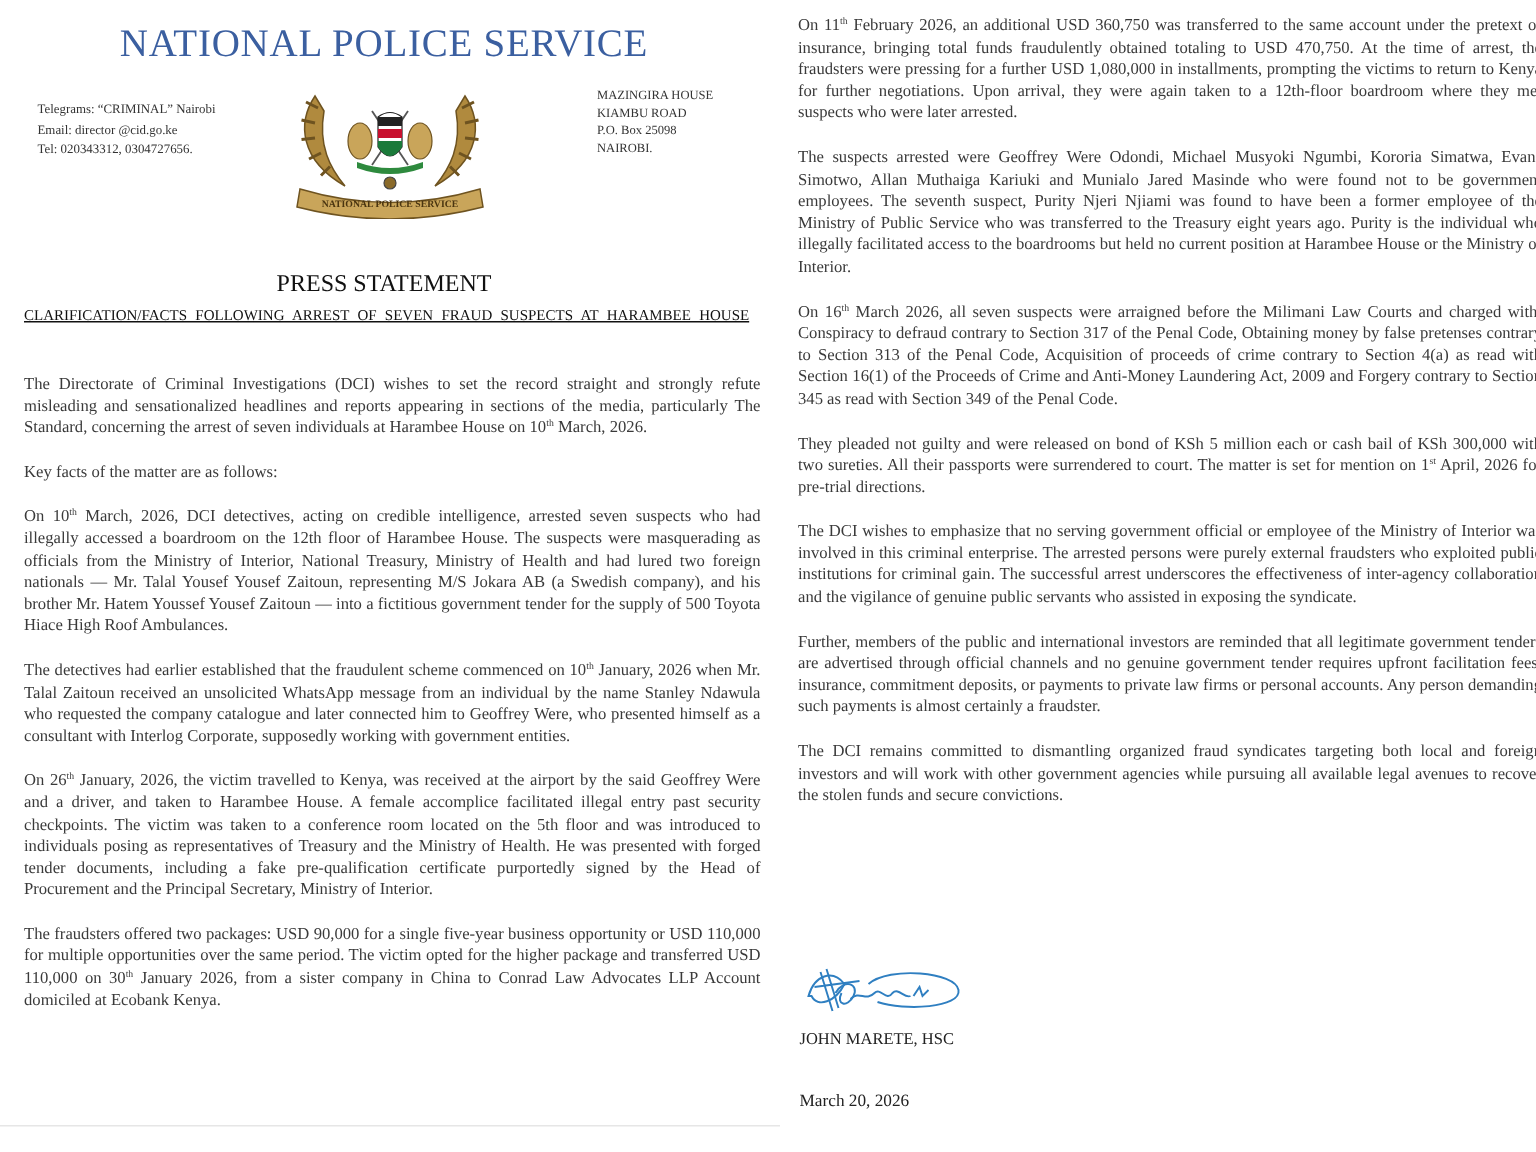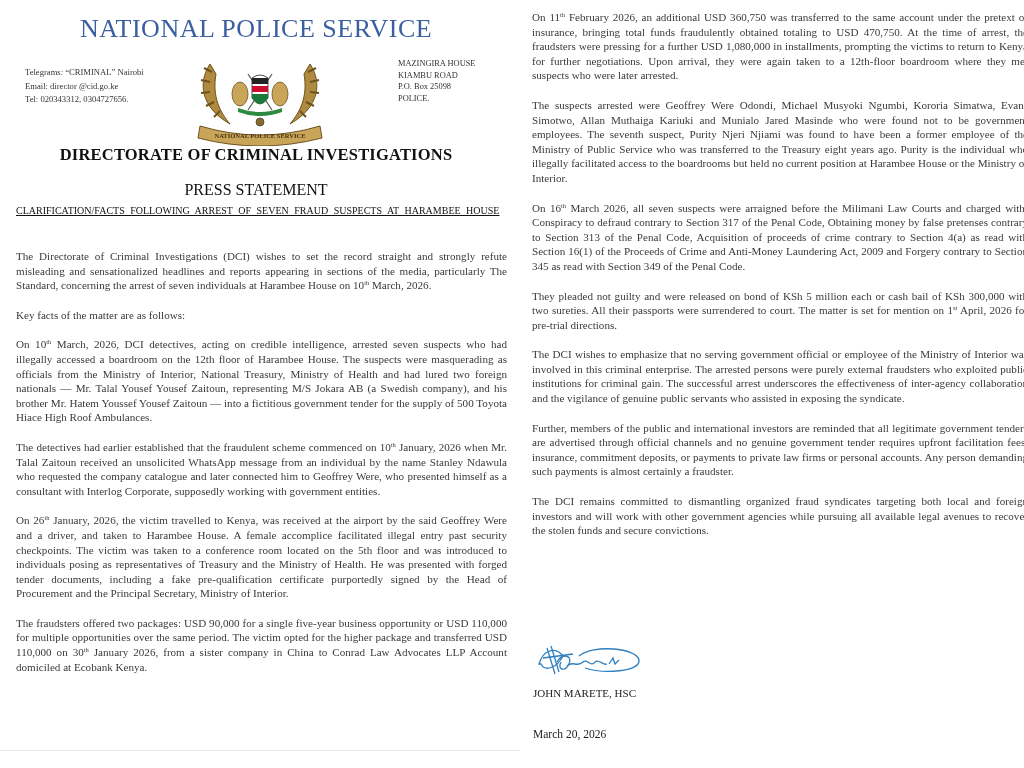--- a/index.html
+++ b/index.html
@@ -79,24 +79,23 @@
     <circle cx="70" cy="70" r="4" fill="#8a6a2a" stroke="#444" stroke-width="0.8"></circle>
 
     <path d="M10 74 Q70 92 130 74 L132 86 Q70 102 8 86 Z" fill="#c9a55a" stroke="#6e5320" stroke-width="1"></path>
     <text x="70" y="86" text-anchor="middle" font-size="6.5" font-family="Liberation Serif, serif" font-weight="bold" fill="#4a3510">NATIONAL POLICE SERVICE</text>
   </svg>
 
   <div class="contact-right">
     <div>MAZINGIRA HOUSE</div>
     <div>KIAMBU ROAD</div>
     <div>P.O. Box 25098</div>
-    <div> POLICE.</div>
+    <div> NAIROBI.</div>
   </div>
 
-  <div class="dci-heading">DIRECTORATE OF CRIMINAL INVESTIGATIONS</div>
   <div class="press-label">PRESS STATEMENT</div>
   <div class="subject">CLARIFICATION/FACTS FOLLOWING ARREST OF SEVEN FRAUD SUSPECTS AT HARAMBEE HOUSE</div>
 
   <div class="body-text left-body">
     <p><span>The Directorate of Criminal Investigations (DCI) wishes to set the record straight and strongly refute misleading and sensationalized headlines and reports appearing in sections of the media, particularly The Standard, concerning the arrest of seven individuals at Harambee House on 10</span><sup>th</sup><span> March, 2026.</span></p>
     <p><span>Key facts of the matter are as follows:</span></p>
     <p><span>On 10</span><sup>th</sup><span> March, 2026, DCI detectives, acting on credible intelligence, arrested seven suspects who had illegally accessed a boardroom on the 12th floor of Harambee House. The suspects were masquerading as officials from the Ministry of Interior, National Treasury, Ministry of Health and had lured two foreign nationals — Mr. Talal Yousef Yousef Zaitoun, representing M/S Jokara AB (a Swedish company), and his brother Mr. Hatem Youssef Yousef Zaitoun — into a fictitious government tender for the supply of 500 Toyota Hiace High Roof Ambulances.</span></p>
     <p><span>The detectives had earlier established that the fraudulent scheme commenced on 10</span><sup>th</sup><span> January, 2026 when Mr. Talal Zaitoun received an unsolicited WhatsApp message from an individual by the name Stanley Ndawula who requested the company catalogue and later connected him to Geoffrey Were, who presented himself as a consultant with Interlog Corporate, supposedly working with government entities.</span></p>
     <p><span>On 26</span><sup>th</sup><span> January, 2026, the victim travelled to Kenya, was received at the airport by the said Geoffrey Were and a driver, and taken to Harambee House. A female accomplice facilitated illegal entry past security checkpoints. The victim was taken to a conference room located on the 5th floor and was introduced to individuals posing as representatives of Treasury and the Ministry of Health. He was presented with forged tender documents, including a fake pre-qualification certificate purportedly signed by the Head of Procurement and the Principal Secretary, Ministry of Interior.</span></p>
     <p><span>The fraudsters offered two packages: USD 90,000 for a single five-year business opportunity or USD 110,000 for multiple opportunities over the same period. The victim opted for the higher package and transferred USD 110,000 on 30</span><sup>th</sup><span> January 2026, from a sister company in China to Conrad Law Advocates LLP Account domiciled at Ecobank Kenya.</span></p>

